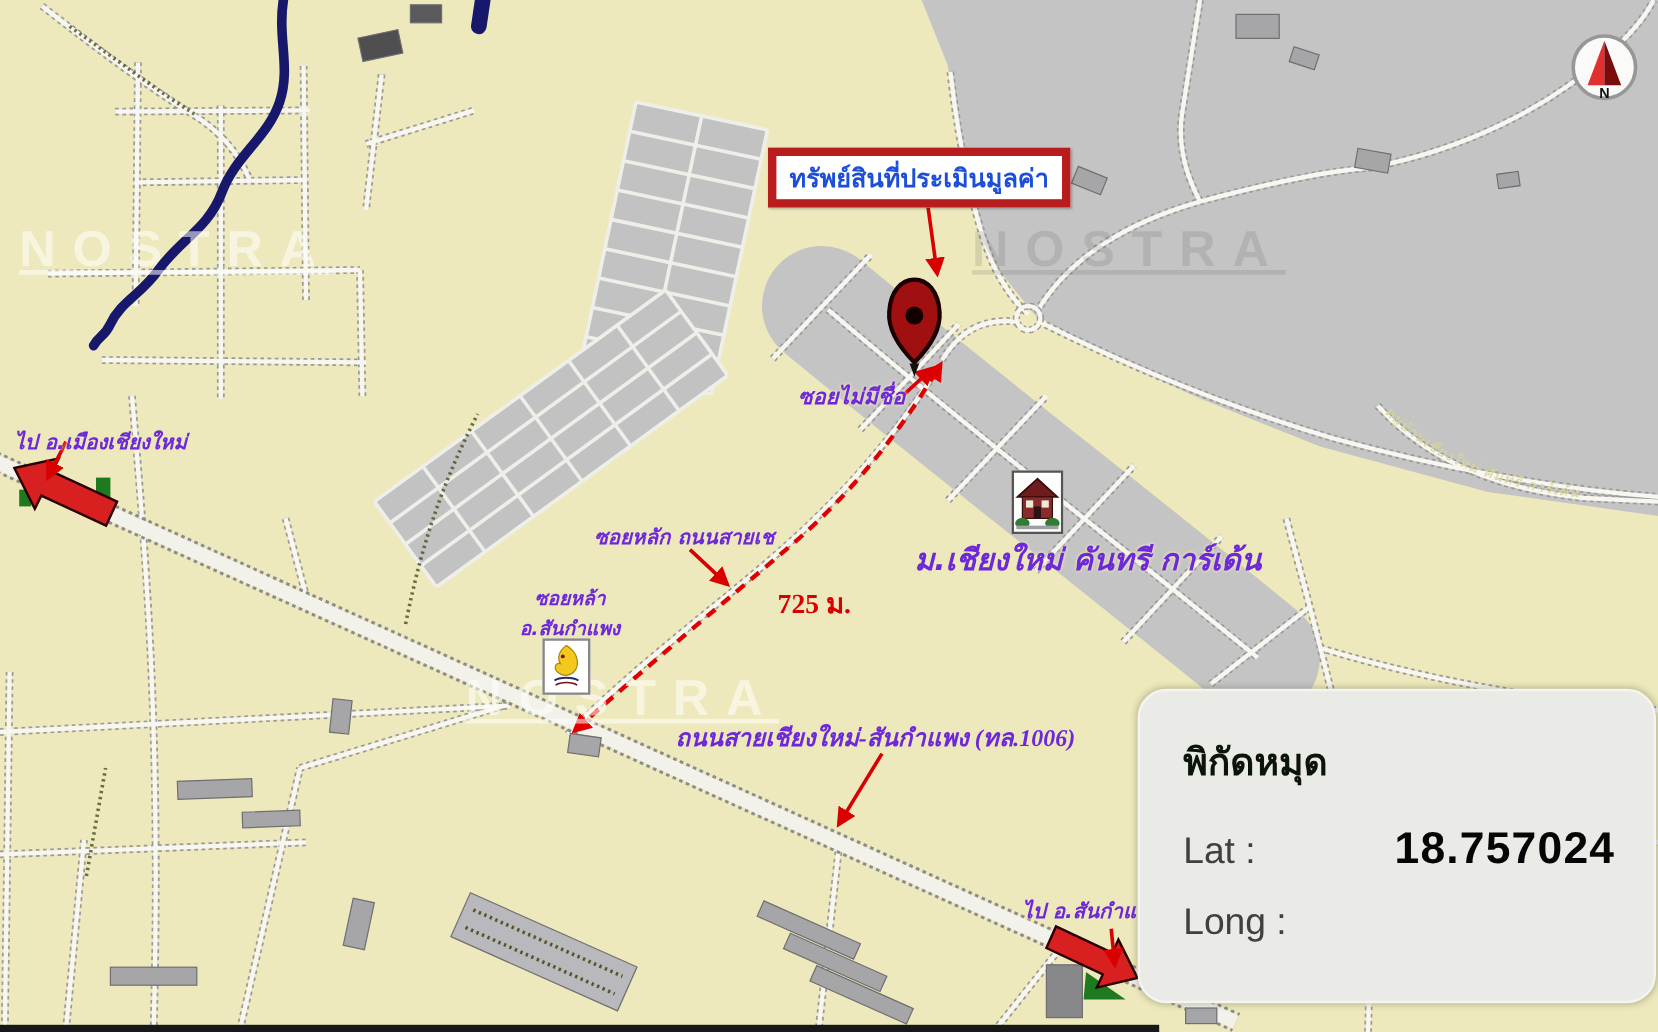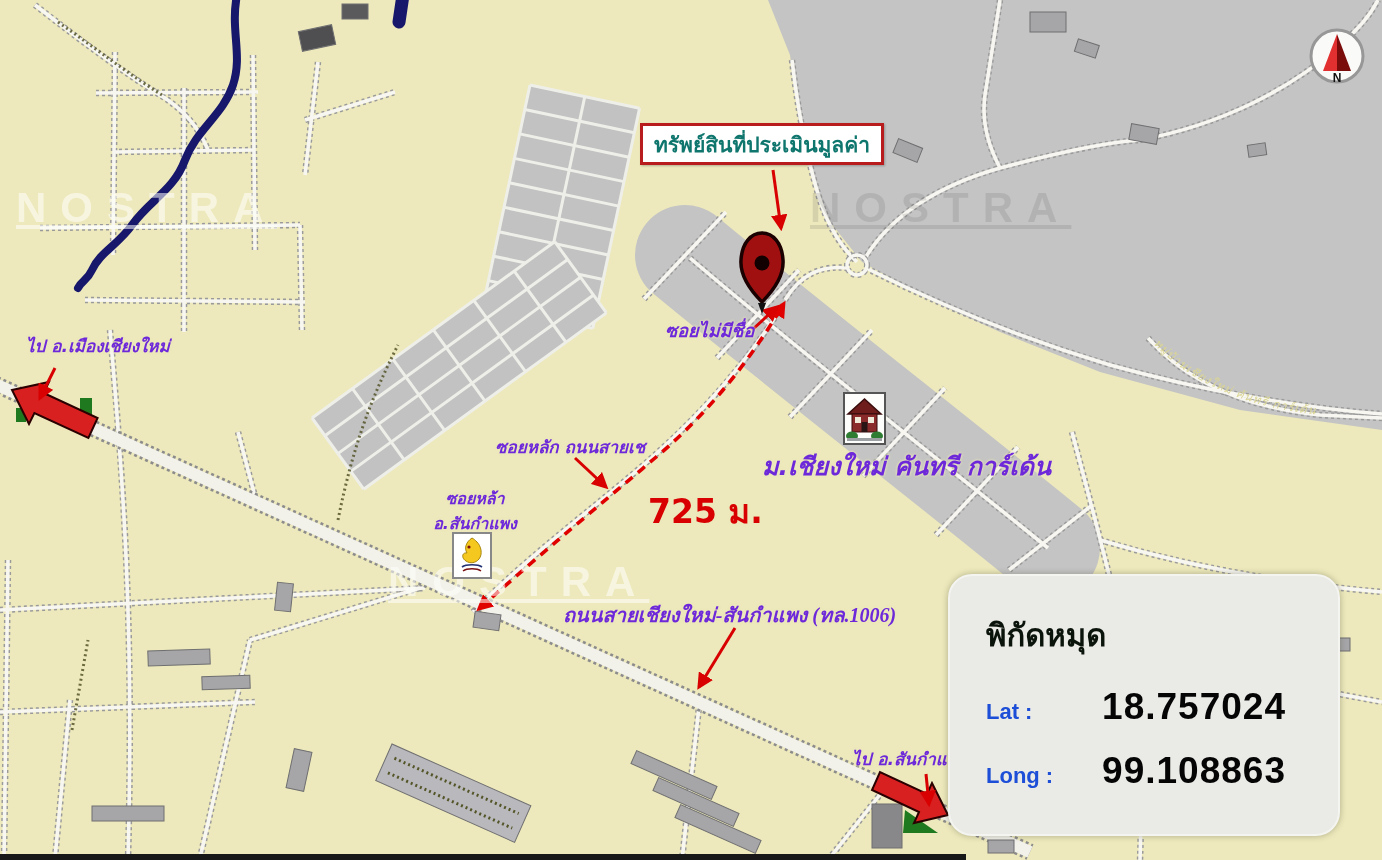--- a/index.html
+++ b/index.html
@@ -6,36 +6,36 @@
   .map{position:relative;width:1382px;height:860px;overflow:hidden;
        background:#EDE9BC;font-family:"DejaVu Sans",sans-serif;}
   .map svg.base{position:absolute;left:0;top:0;}
   .watermark{position:absolute;font-family:"Liberation Sans",sans-serif;
        font-weight:bold;font-size:42px;letter-spacing:14px;color:rgba(255,255,252,0.55);
        pointer-events:none;text-decoration:underline;}
   .watermark.on-gray{color:rgba(90,90,90,0.16);}
   .map-label{position:absolute;font-style:italic;font-weight:bold;color:#6d28d9;
        font-size:17px;white-space:nowrap;
        text-shadow:0 0 3px rgba(237,233,188,0.9),0 0 3px rgba(237,233,188,0.9);}
-  .distance-label{position:absolute;font-weight:bold;color:#D80000;font-size:33px;
+  .distance-label{position:absolute;font-weight:bold;color:#D80000;font-size:23px;
        white-space:nowrap;font-style:normal;
-       text-shadow:0 0 3px rgba(237,233,188,0.9);}
+       text-shadow:0 0 3px rgba(237,233,188,0.9);font-family:Liberation Serif, serif;}
   .callout{position:absolute;left:640px;top:123px;width:238px;height:36px;
-       background:#FFFFFF;border:3px solid #b91c1c;display:flex;align-items:center;
-       justify-content:center;font-weight:bold;font-size:21px;color:#0f766e;
+       background:#FFFFFF;border:7px solid #b91c1c;display:flex;align-items:center;
+       justify-content:center;font-weight:bold;font-size:21px;color:#1d4ed8;
        white-space:nowrap;box-shadow:1px 1px 2px rgba(0,0,0,0.25);text-align:right;}
-  .coords-panel{position:absolute;left:948px;top:574px;width:392px;height:262px;
+  .coords-panel{position:absolute;left:948px;top:574px;width:432px;height:262px;
        background:#EAEAE6;border-radius:24px;border:2px solid #F4F4F0;
        box-shadow:0 0 6px rgba(60,60,40,0.35);
        font-family:"Liberation Sans",sans-serif;box-sizing:border-box;
-       padding:34px 52px 0 36px;}
+       padding:34px 32px 0 36px;}
   .coords-title{font-weight:bold;font-size:31px;color:#0B140B;margin-bottom:26px;}
   .coords-row{display:flex;justify-content:space-between;align-items:baseline;
        margin-bottom:22px;}
-  .coords-row .lbl{font-weight:bold;font-size:22px;color:#1d4ed8;}
+  .coords-row .lbl{font-weight:normal;font-size:31px;color:#404040;}
   .coords-row .val{font-weight:bold;font-size:37px;color:#050505;letter-spacing:1px;}
   .icon-box{position:absolute;background:#fff;border:2px solid #555;box-sizing:border-box;}
   .compass{position:absolute;left:1306px;top:26px;width:62px;height:62px;}
   .bottom-edge{position:absolute;left:0;top:854px;width:966px;height:6px;background:#181818;}
 </style>
 </head>
 <body>
 
 <div class="map">
 
@@ -250,21 +250,21 @@
       <path d="M 762 302 C 747 287 740 274 741 260 C 742 243 751 233 762 233 C 773 233 782 243 783 260 C 784 274 777 287 762 302 Z" fill="#A01010" stroke="#1A0000" stroke-width="3.5"></path>
       <circle cx="762" cy="263" r="7.5" fill="#120000"></circle>
       <polygon points="758,303 766,303 762,314" fill="#111"></polygon>
     </g>
   </svg>
 
   <div class="watermark" style="left:16px;top:184px;">NOSTRA</div>
   <div class="watermark on-gray" style="left:810px;top:184px;">NOSTRA</div>
   <div class="watermark" style="left:388px;top:558px;">NOSTRA</div>
 
-  <div class="map-label" style="left:12px;top:332px;margin-left:14px;">ไป อ.เมืองเชียงใหม่</div>
+  <div class="map-label" style="left:12px;top:354px;">ไป อ.เมืองเชียงใหม่</div>
   <div class="map-label" style="left:665px;top:316px;font-size:18px;">ซอยไม่มีชื่อ</div>
   <div class="map-label" style="left:495px;top:433px;">ซอยหลัก ถนนสายเช</div>
   <div class="distance-label" style="left:648px;top:485px;">725 ม.</div>
   <div class="map-label" style="left:762px;top:446px;font-size:25px;">ม.เชียงใหม่ คันทรี การ์เด้น</div>
   <div class="map-label" style="left:425px;top:486px;width:100px;text-align:center;font-size:16px;">
     <span>ซอยหล้า</span><br>
     <span>อ.สันกำแพง</span>
   </div>
   <div class="map-label" style="left:563px;top:599px;font-size:20px;font-family:Liberation Serif, serif;">ถนนสายเชียงใหม่-สันกำแพง (ทล.1006)</div>
   <div class="map-label" style="left:852px;top:745px;">ไป อ.สันกำแพง</div>
@@ -296,21 +296,20 @@
   </div>
 
   <div class="coords-panel">
     <div class="coords-title">พิกัดหมุด</div>
     <div class="coords-row">
       <span class="lbl">Lat :</span>
       <span class="val">18.757024</span>
     </div>
     <div class="coords-row">
       <span class="lbl">Long :</span>
-      <span class="val">99.108863</span>
     </div>
   </div>
 
   <div class="compass">
     <svg width="62" height="62" viewBox="0 0 62 62">
       <circle cx="31" cy="30" r="26" fill="#FAFAF8" stroke="#979797" stroke-width="3"></circle>
       <polygon points="31,8 17,45 31,45" fill="#E23030"></polygon>
       <polygon points="31,8 45,45 31,45" fill="#7A0C0C"></polygon>
       <text x="31" y="56" text-anchor="middle" font-size="12" font-weight="bold" font-family="Liberation Sans, sans-serif" fill="#111">N</text>
     </svg>

